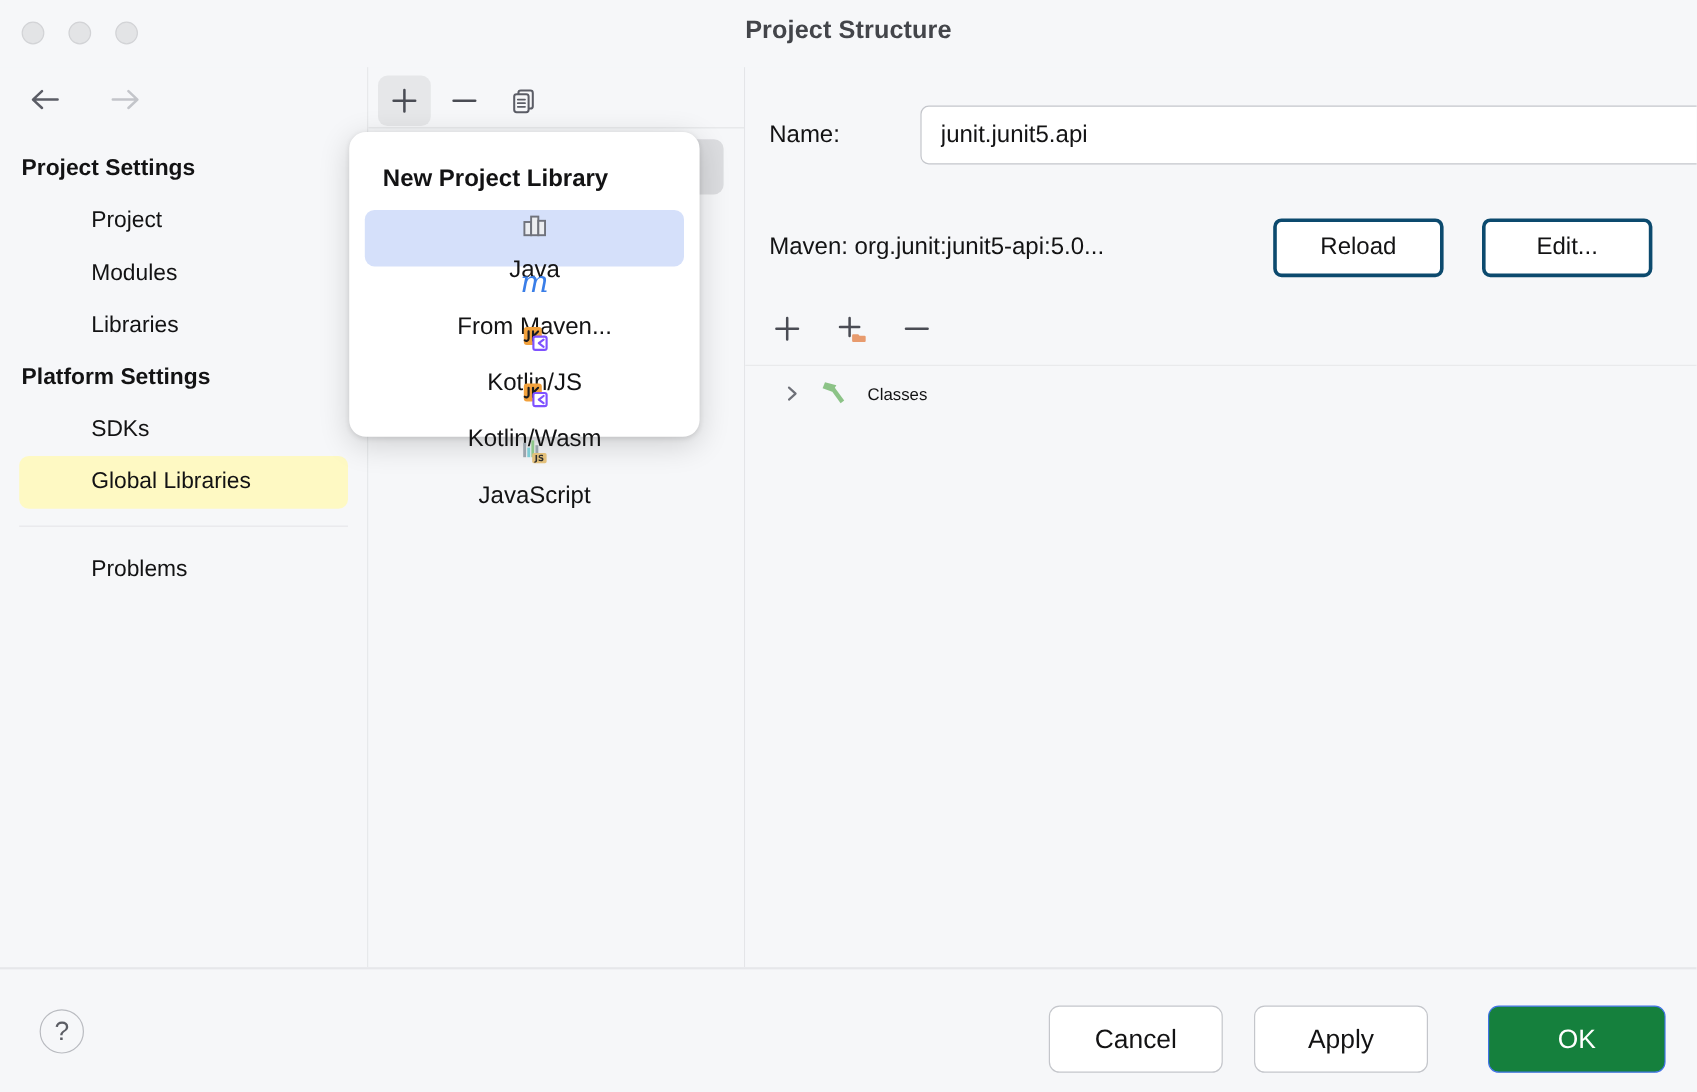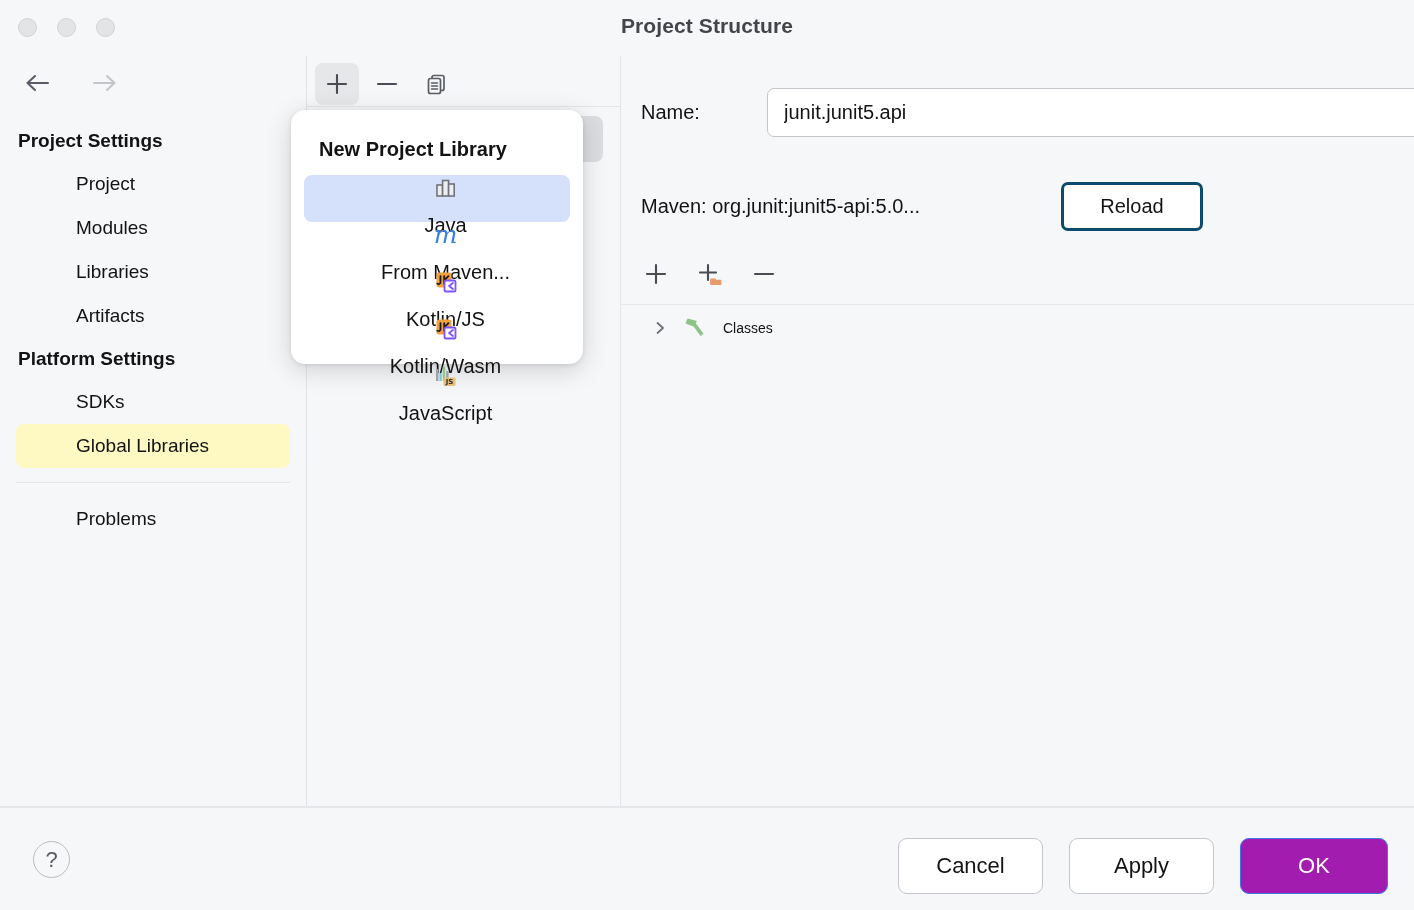--- a/index.html
+++ b/index.html
@@ -203,22 +203,23 @@
   .dlg-btn {
     height: 56px; min-width: 145px;
     border-radius: 9px;
     border: 1px solid #c4c6cb;
     background: #ffffff;
     font-family: "Liberation Sans", sans-serif;
     font-size: 22px; color: #131314;
     cursor: default;
   }
   .dlg-btn.primary {
-    background: #a21caf; border-color: #4174e6; color: #ffffff;
+    background: #15803d; border-color: #4174e6; color: #ffffff;
     min-width: 148px;
+    margin-left: 24px;
   }
 </style>
 </head>
 <body>
 
 <div id="window">
 
   <div id="titlebar">
     <div class="traffic-lights">
       <div class="light"></div>
@@ -239,21 +240,20 @@
         <path d="M4 13 H24 M17 6 L24.5 13 L17 20" fill="none" stroke="#c3c5ca" stroke-width="2.1" stroke-linecap="round" stroke-linejoin="round"></path>
       </svg>
     </span>
   </div>
 
   <div id="sidebar">
     <div class="side-group-title">Project Settings</div>
     <div class="side-item">Project</div>
     <div class="side-item">Modules</div>
     <div class="side-item">Libraries</div>
-    <div class="side-item">Artifacts</div>
     <div class="side-group-title">Platform Settings</div>
     <div class="side-item">SDKs</div>
     <div class="side-item selected">Global Libraries</div>
     <div class="side-divider"></div>
     <div class="side-item">Problems</div>
   </div>
 
   <div class="v-divider" id="v-div-1"></div>
   <div class="v-divider" id="v-div-2"></div>
 
@@ -346,20 +346,21 @@
   <div id="right-panel">
 
     <div id="name-row">
       <span id="name-label">Name:</span>
       <input id="name-input" type="text" value="junit.junit5.api" style="">
     </div>
 
     <div id="maven-row">
       <span id="maven-label">Maven: org.junit:junit5-api:5.0...</span>
       <button id="reload-btn" class="pill-btn">Reload</button>
+      <button class="pill-btn">Edit...</button>
     </div>
 
     <div id="tree-toolbar">
       <span>
         <svg width="30" height="30" viewBox="0 0 30 30">
           <path d="M15 6 V24 M6 15 H24" fill="none" stroke="#4a4c54" stroke-width="2.1" stroke-linecap="round"></path>
         </svg>
       </span>
       <span>
         <svg width="30" height="30" viewBox="0 0 30 30">

